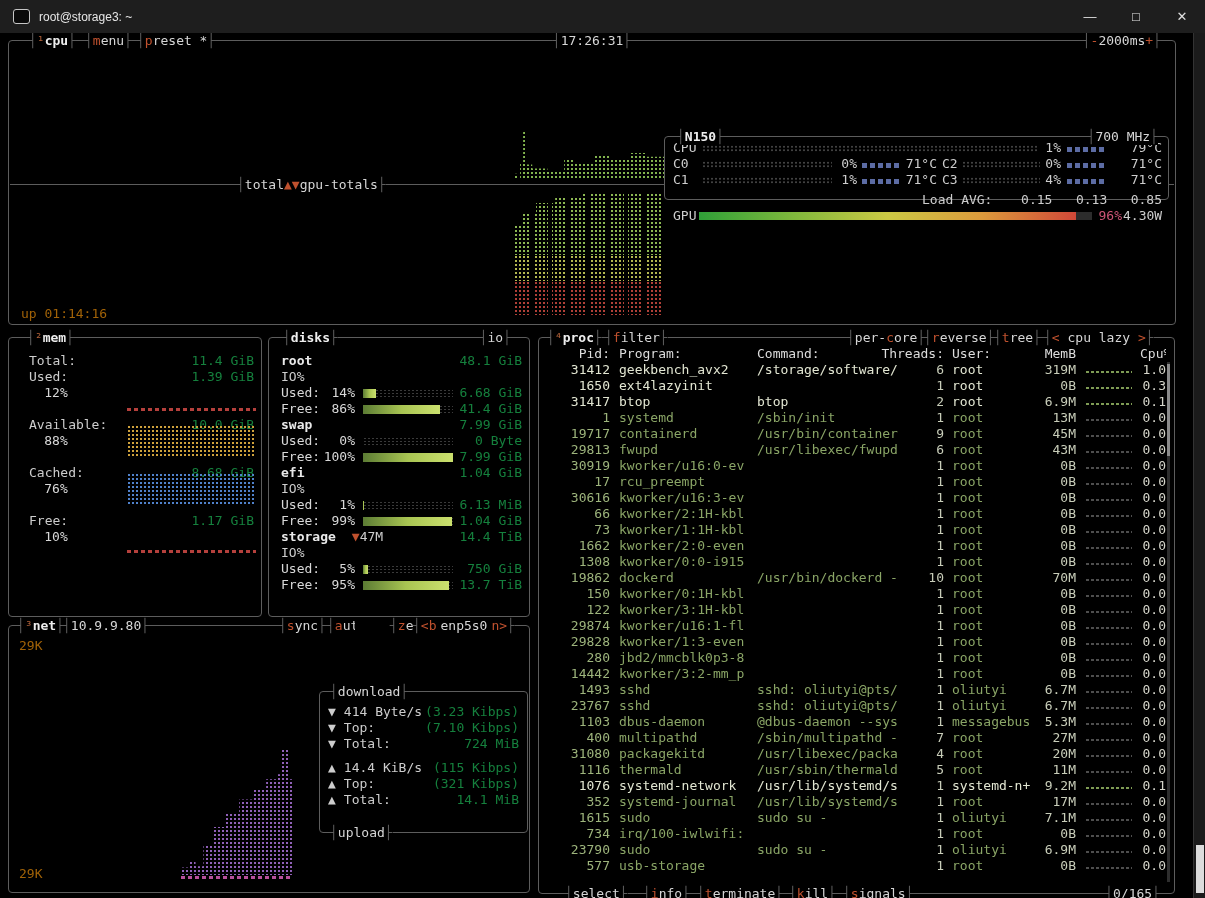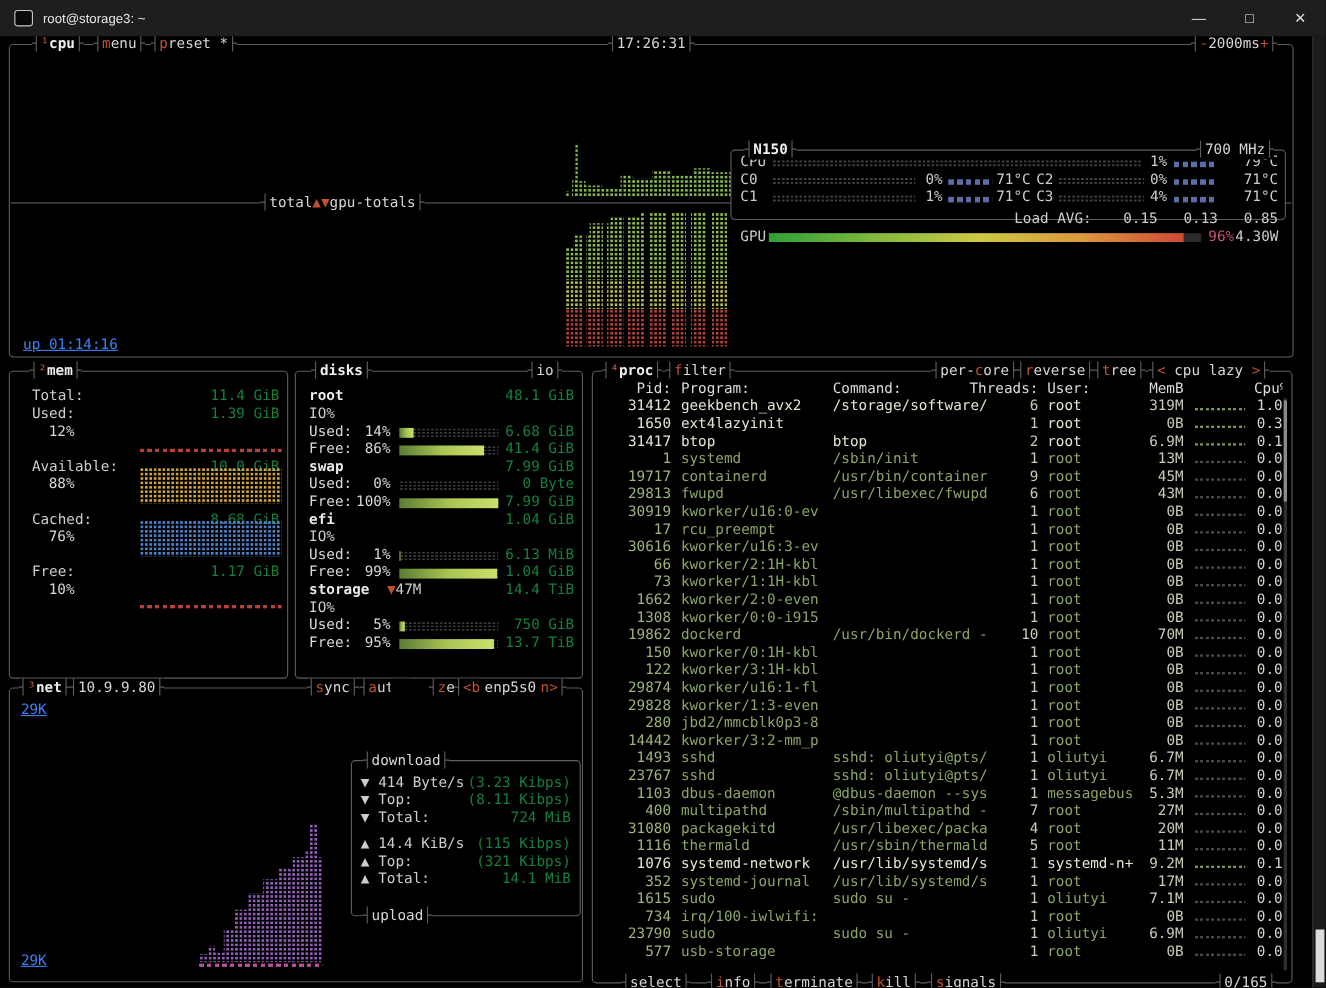--- a/index.html
+++ b/index.html
@@ -12,21 +12,21 @@
   .term{position:absolute;left:0;top:33px;width:1205px;height:865px;background:#000;}
   
   .box{position:absolute;border:1px solid #5d5d5d;border-radius:4px;background:#000;box-sizing:border-box;}
   .blabel{position:absolute;top:-9px;height:17px;line-height:17px;background:#000;white-space:pre;z-index:3;color:#d6d6d6;display:inline-block;}
   .blabel::before{content:"┤";color:#5d5d5d;}
   .blabel::after{content:"├";color:#5d5d5d;}
   .bot{top:auto !important;bottom:-9px;}
   .ttl{font-weight:bold;color:#eeeeee;}
   .hot{color:#c0512e;}
   .sup{color:#b06038;}
-  .dim{color:#3b82f6;text-decoration:underline;}
+  .dim{color:#a16207;}
   .pa{position:absolute;white-space:pre;}
   .tr{text-align:right;}
   
   .dots{position:absolute;background-image:radial-gradient(circle,currentColor 1.15px,transparent 1.25px);background-size:4px 4px;}
   .hdash{position:absolute;height:3px;background-image:repeating-linear-gradient(90deg,currentColor 0 4px,transparent 4px 7px);}
   .mgray{position:absolute;height:7px;background-image:radial-gradient(circle,#414141 1.1px,transparent 1.2px);background-size:4px 3.5px;}
   .tdash{position:absolute;height:5px;background-image:repeating-linear-gradient(90deg,#5c6ca4 0 5px,transparent 5px 8px);}
   .gapcols::after{content:"";position:absolute;inset:0;background:repeating-linear-gradient(90deg,transparent 0 15px,#000 15px 19px);}
   
   .rowline{height:16px;display:flex;align-items:center;white-space:pre;}
@@ -220,21 +220,21 @@
       <span class="pa dim" style="left:10px;top:240px;">29K</span>
 
       <div class="dots" style="left:172px;top:123px;width:112px;height:126px;color:#9060b8;clip-path:polygon(0 94%,7% 94%,7% 88%,13% 88%,13% 93%,20% 93%,20% 76%,29% 76%,29% 62%,40% 62%,40% 50%,52% 50%,52% 40%,64% 40%,64% 32%,76% 32%,76% 24%,86% 24%,86% 20%,90% 20%,90% 0,97% 0,97% 24%,100% 24%,100% 100%,0 100%);"></div>
       <div class="hdash" style="left:172px;top:250px;width:112px;color:#b8509c;"></div>
 
       <div class="netsub">
         <span class="blabel" style="left:10px;">download</span>
         <span class="blabel bot" style="left:10px;">upload</span>
         <div class="netrows">
           <div class="rowline"><span>▼</span><span style="margin-left:8px;">414 Byte/s</span><span class="val">(3.23 Kibps)</span></div>
-          <div class="rowline"><span>▼</span><span style="margin-left:8px;">Top:</span><span class="val">(8.11 Kibps)</span></div>
+          <div class="rowline"><span>▼</span><span style="margin-left:8px;">Top:</span><span class="val">(7.10 Kibps)</span></div>
           <div class="rowline"><span>▼</span><span style="margin-left:8px;">Total:</span><span class="val">724 MiB</span></div>
           <div class="ngap"></div>
           <div class="rowline"><span>▲</span><span style="margin-left:8px;">14.4 KiB/s</span><span class="val">(115 Kibps)</span></div>
           <div class="rowline"><span>▲</span><span style="margin-left:8px;">Top:</span><span class="val">(321 Kibps)</span></div>
           <div class="rowline"><span>▲</span><span style="margin-left:8px;">Total:</span><span class="val">14.1 MiB</span></div>
         </div>
       </div>
     </div>
 
     <div class="box" style="left:538px;top:304px;width:637px;height:557px;">

